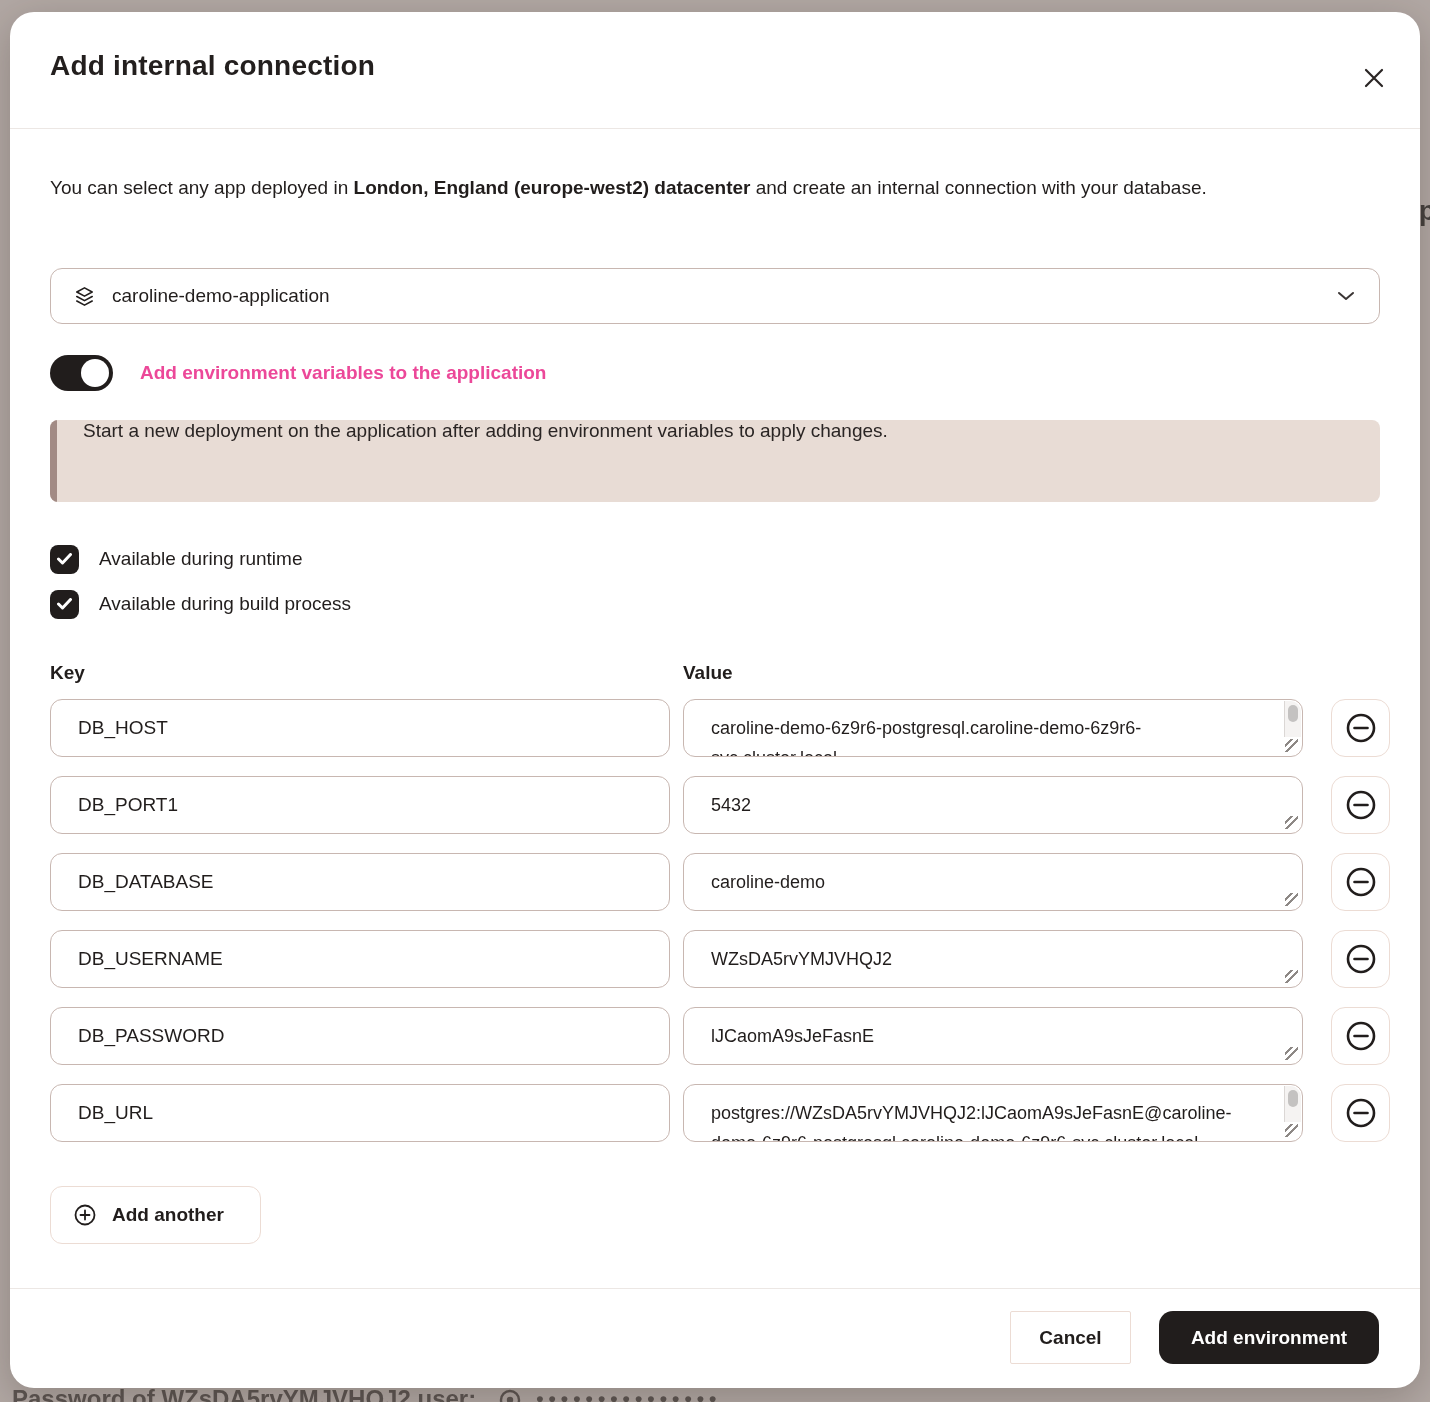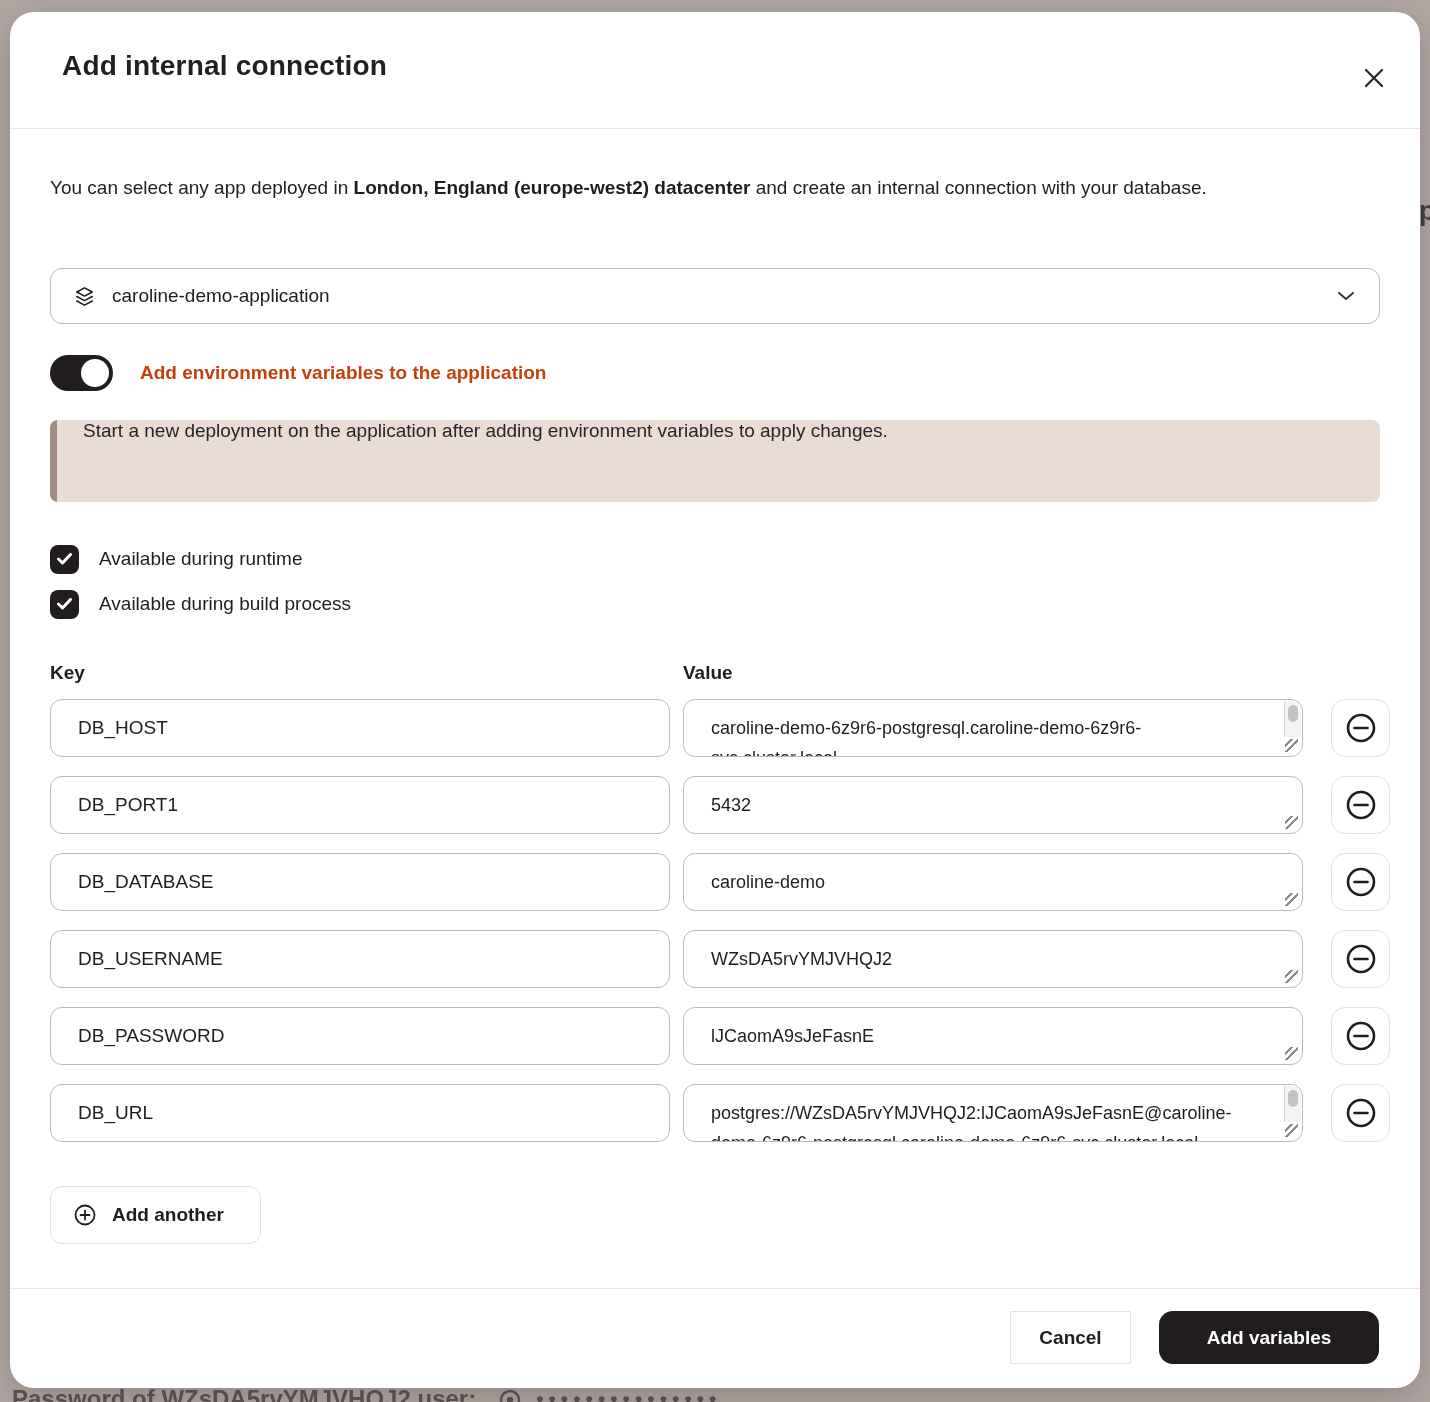--- a/index.html
+++ b/index.html
@@ -26,21 +26,21 @@
   .bg-eye { position:relative; top:3px; margin-left:8px; }
   .bg-dots { font-size:21px; letter-spacing:5px; position:relative; top:2px; color:#5d5552; }
 
   
   .modal {
     position:absolute; left:10px; top:12px; width:1410px; height:1376px;
     background:#ffffff; border-radius:24px;
     box-shadow:0 10px 40px rgba(40,30,25,.25);
   }
   .modal-title {
-    position:absolute; left:52px; top:38px;
+    position:absolute; left:40px; top:38px;
     font-size:28px; font-weight:700; color:#231f1e; letter-spacing:.2px;
   }
   .close-btn {
     position:absolute; left:1340px; top:42px; width:48px; height:48px;
     display:flex; align-items:center; justify-content:center; cursor:pointer;
   }
   .header-divider { position:absolute; left:0; top:116px; width:1410px; height:1px; background:#ece7e4; }
 
   .description {
     position:absolute; left:40px; top:158px; width:1300px;
@@ -59,21 +59,21 @@
 
   .toggle-row { position:absolute; left:40px; top:343px; height:36px; display:flex; align-items:center; }
   .toggle {
     width:63px; height:36px; border-radius:18px; background:#211d1c;
     position:relative; cursor:pointer; flex:0 0 auto;
   }
   .toggle .knob {
     position:absolute; right:4px; top:4px; width:28px; height:28px;
     border-radius:50%; background:#fff;
   }
-  .toggle-label { margin-left:27px; font-size:19px; font-weight:700; color:#c2410c; }
+  .toggle-label { margin-left:27px; font-size:19px; font-weight:700; color:#ec4899; }
 
   .notice {
     position:absolute; left:40px; top:408px; width:1330px; height:82px;
     background:#e8dcd5; border-radius:8px; overflow:hidden;
     display:flex; 
   }
   .notice::before {
     content:""; position:absolute; left:0; top:0; bottom:0; width:7px; background:#a28b85;
   }
   .notice-text { margin-left:33px; font-size:19px; color:#2a2524; }
@@ -328,15 +328,15 @@
           <circle cx="12" cy="12" r="9.5" stroke="#211d1c" stroke-width="1.8"></circle>
           <path d="M12 7.5 L12 16.5 M7.5 12 L16.5 12" stroke="#211d1c" stroke-width="1.8" stroke-linecap="round"></path>
         </svg>
     </span>
     <span class="lbl">Add another</span>
   </div>
 
   <div class="footer-divider"></div>
 
   <div class="cancel-btn">Cancel</div>
-  <div class="submit-btn">Add variables</div>
+  <div class="submit-btn">Add environment</div>
 
 </div>
 
 </body></html>

